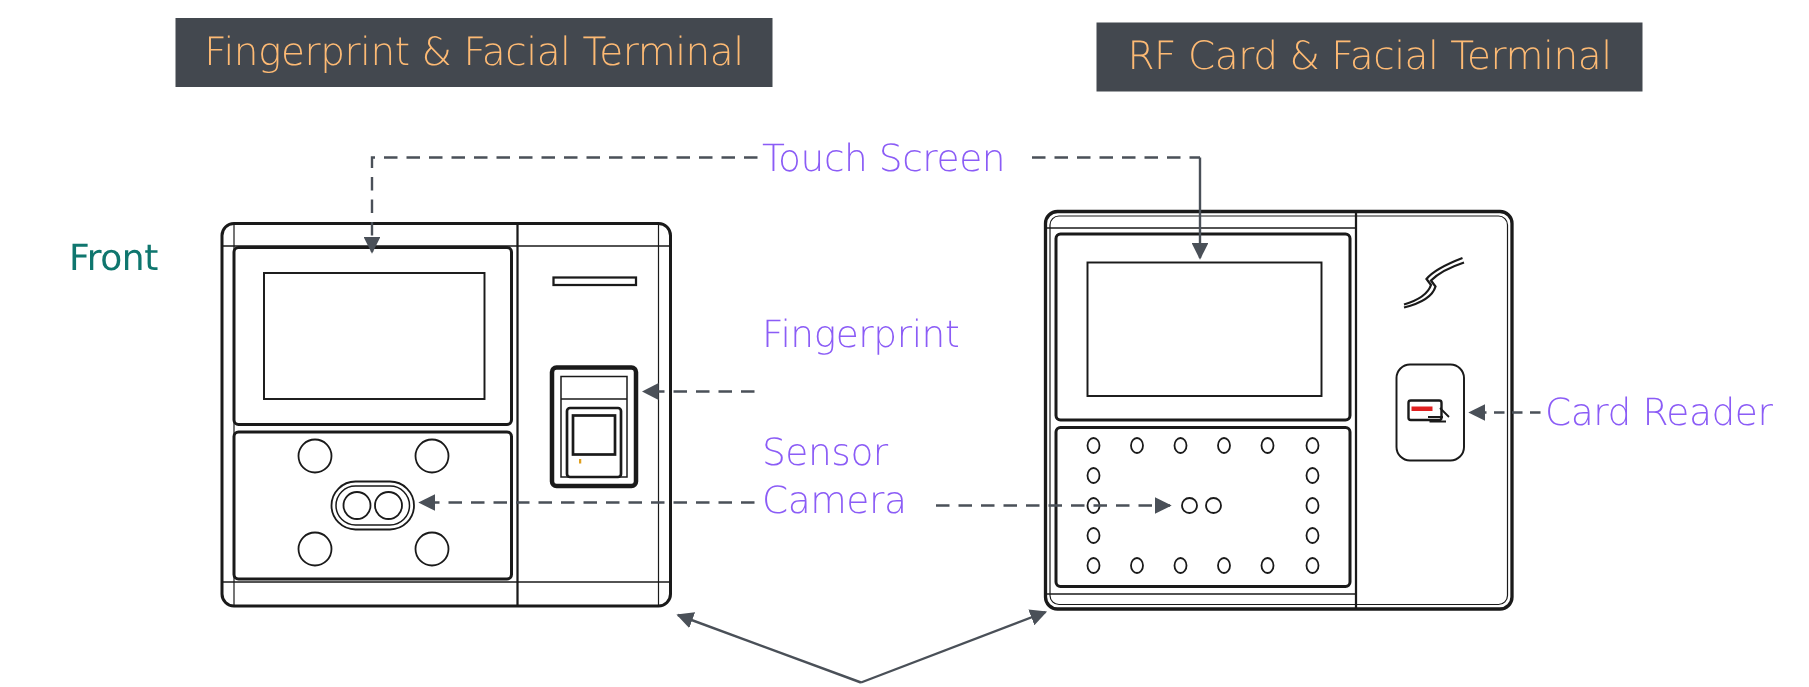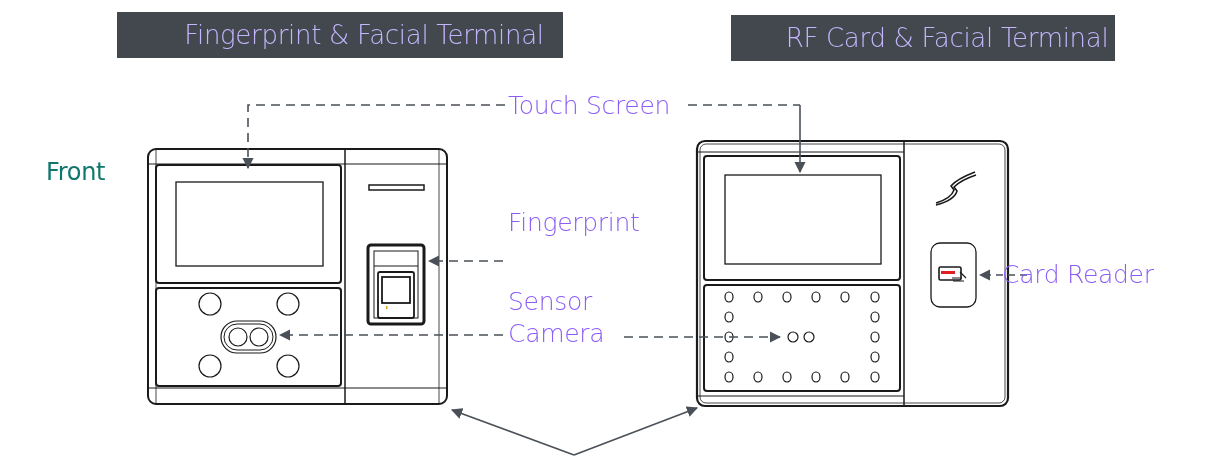--- a/index.html
+++ b/index.html
@@ -1,29 +1,29 @@
 <!DOCTYPE html>
 <html><head>
   <meta charset="utf-8">
   <style>
     html, body { margin: 0; padding: 0; background: #ffffff; }
     body { width: 1206px; height: 458px; position: relative; overflow: hidden;
            font-family: "DejaVu Sans", "Liberation Sans", sans-serif; }
-    .title-box { position: absolute; background: #43484f; color: #c4b5fd;
+    .title-box { position: absolute; background: #43484f; color: #fdba74;
                  font-size: 26px; font-weight: 300; letter-spacing: -0.3px;
-                 display: flex; align-items: center; justify-content: center; white-space: nowrap; padding-left: 48px; }
+                 display: flex; align-items: center; justify-content: center; white-space: nowrap; }
     #title-left { left: 117px; top: 12px; width: 398px; height: 46px; }
-    #title-right { left: 731px; top: 15px; width: 336px; height: 46px; }
+    #title-right { left: 731px; top: 15px; width: 364px; height: 46px; }
     .label { position: absolute; color: #8b5cf6; font-size: 25px; font-weight: 300; white-space: nowrap; line-height: 1; letter-spacing: -0.3px; }
     #front-label { left: 46px; top: 160px; font-size: 24px; font-weight: 500; color: #0f766e; }
     #lbl-touch { left: 508px; top: 93px; }
     #lbl-fp1 { left: 508px; top: 210px; }
     #lbl-fp2 { left: 508px; top: 249px; margin-top: 40px; }
     #lbl-camera { left: 508px; top: 321px; }
-    #lbl-card { left: 1002px; top: 262px; }
+    #lbl-card { left: 1030px; top: 262px; }
     svg#diagram { position: absolute; left: 0; top: 0; }
   </style>
 </head>
 <body>
 
 <div id="title-left" class="title-box">Fingerprint &amp; Facial Terminal</div>
 <div id="title-right" class="title-box">RF Card &amp; Facial Terminal</div>
 
 <div id="front-label" class="label">Front</div>
 

